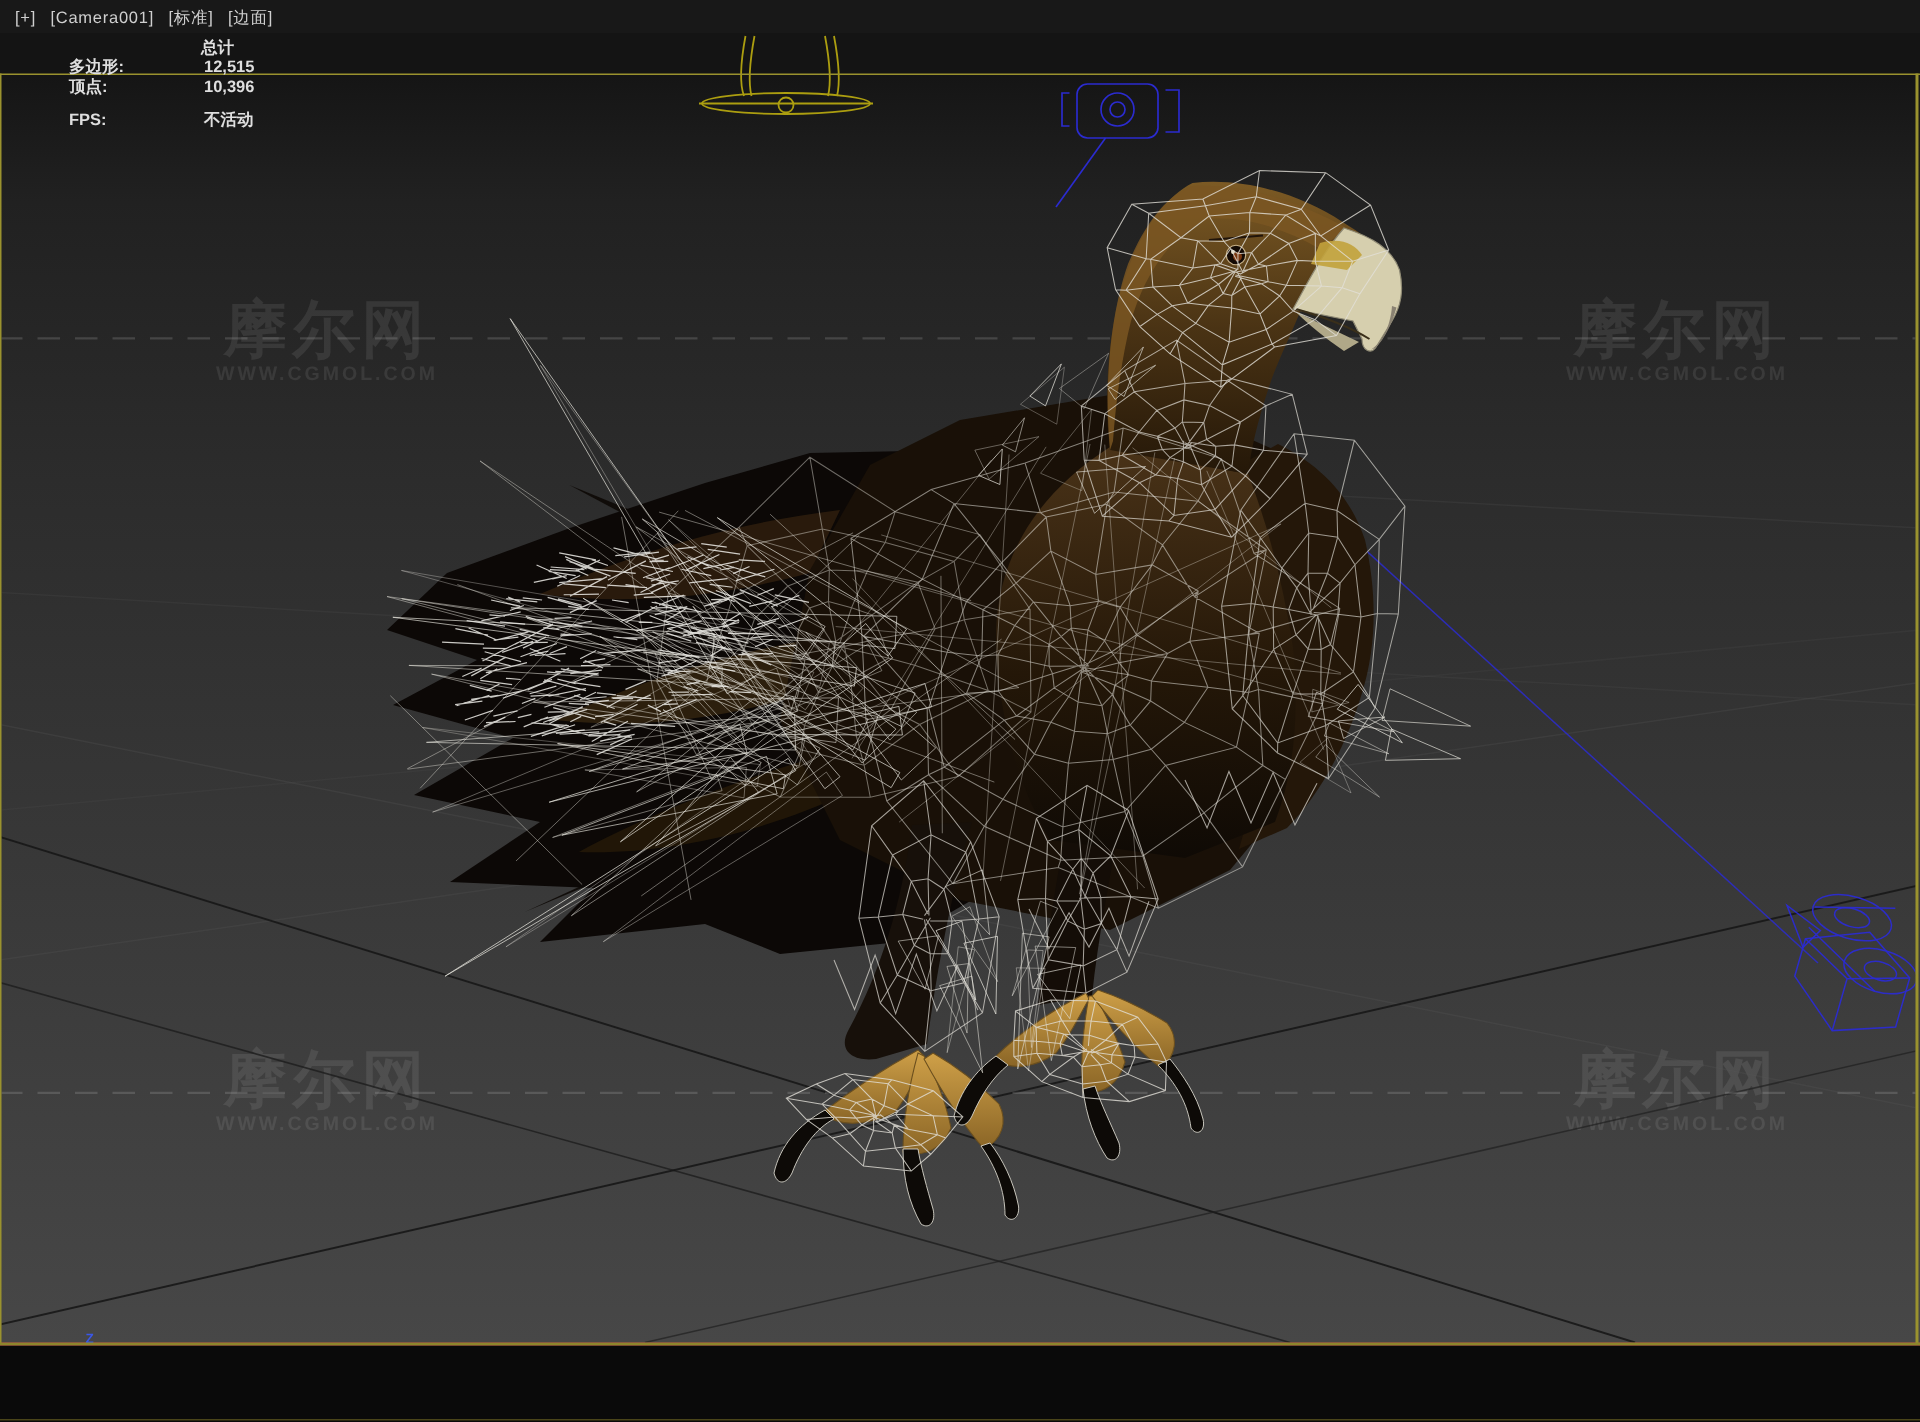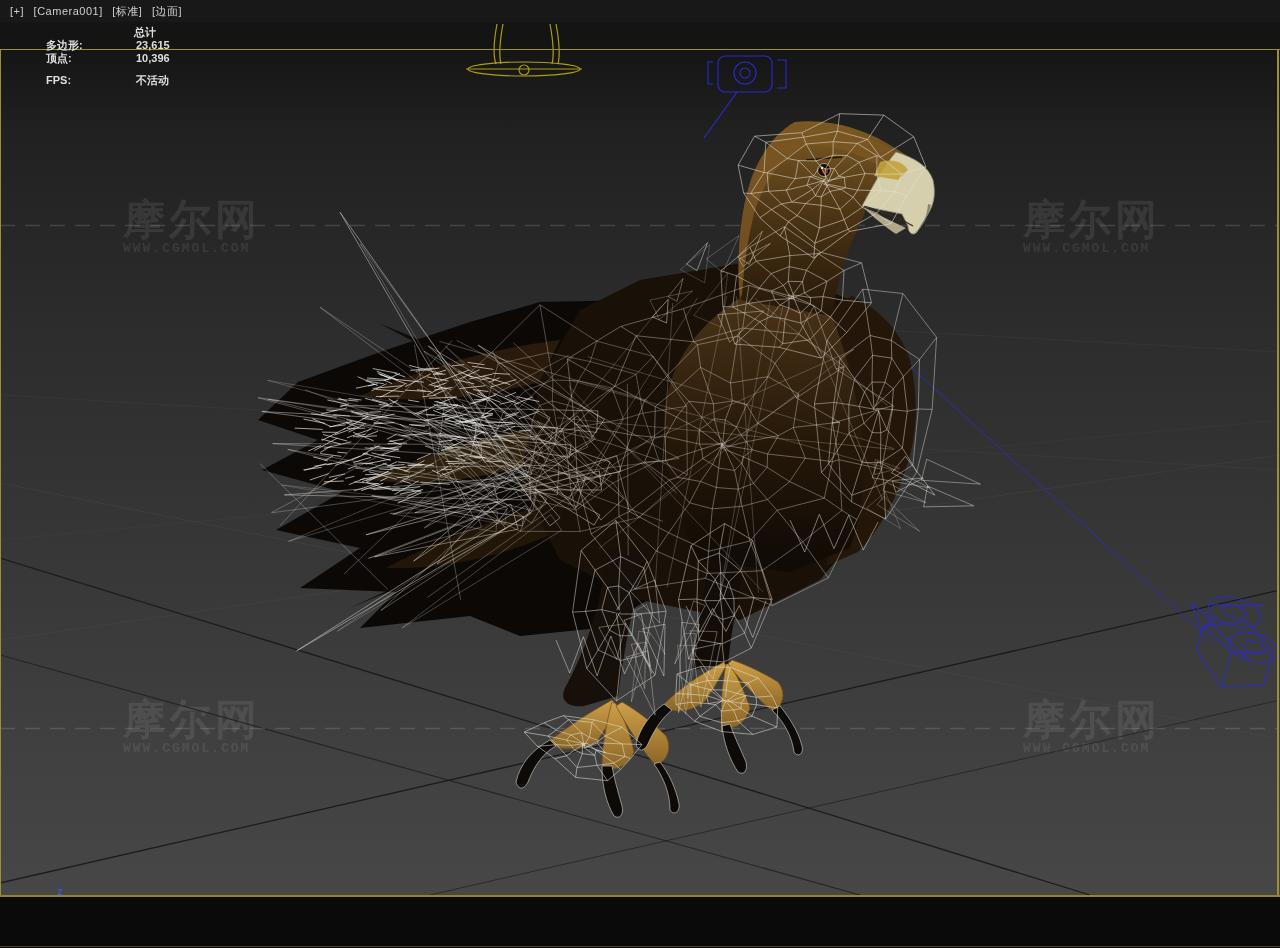--- a/index.html
+++ b/index.html
@@ -21,24 +21,24 @@
   .bottomstrip{position:absolute;left:0;top:897px;width:1280px;height:51px;background:#0a0a0a;z-index:20;}
   .b-faint{position:absolute;left:0;top:946px;width:1280px;height:1px;background:#4a4519;z-index:41;}
   
   .stats{position:absolute;left:12px;top:26px;z-index:50;font-size:11px;font-weight:bold;color:#dedede;}
   .stats .row{display:flex;height:13px;line-height:13px;}
   .stats .lbl{width:88px;padding-left:34px;}
   .stats .val{padding-left:2px;}
   .stats .hdr{padding-left:122px;}
   .stats .gap{height:9px;}
   
-  .wm{position:absolute;width:190px;text-align:left;z-index:3;color:rgba(255,255,255,0.085);
+  .wm{position:absolute;width:190px;text-align:center;z-index:3;color:rgba(255,255,255,0.085);
     pointer-events:none;}
   .wm .t{font-size:42px;font-weight:bold;letter-spacing:4px;line-height:44px;}
-  .wm .u{font-size:13px;font-weight:bold;letter-spacing:2px;line-height:14px;font-family:Liberation Mono, monospace;}
+  .wm .u{font-size:13px;font-weight:bold;letter-spacing:2px;line-height:14px;}
   .wm1{left:123px;top:198px;} .wm2{left:1023px;top:198px;}
   .wm3{left:123px;top:698px;} .wm4{left:1023px;top:698px;}
   svg#scene{position:absolute;left:0;top:0;z-index:10;}
 </style>
 </head>
 <body>
 
 <div id="stage">
 
   <div class="viewport"></div>
@@ -52,21 +52,21 @@
       <span>[边面]</span>
     </div>
   </div>
 
   <div class="stats">
     <div class="row">
         <div class="hdr">总计</div>
       </div>
     <div class="row">
         <div class="lbl">多边形:</div>
-      <div class="val">23,615</div>
+      <div class="val">12,515</div>
       </div>
     <div class="row">
         <div class="lbl">顶点:</div>
       <div class="val">10,396</div>
       </div>
     <div class="gap"></div>
     <div class="row">
         <div class="lbl">FPS:</div>
       <div class="val">不活动</div>
       </div>

